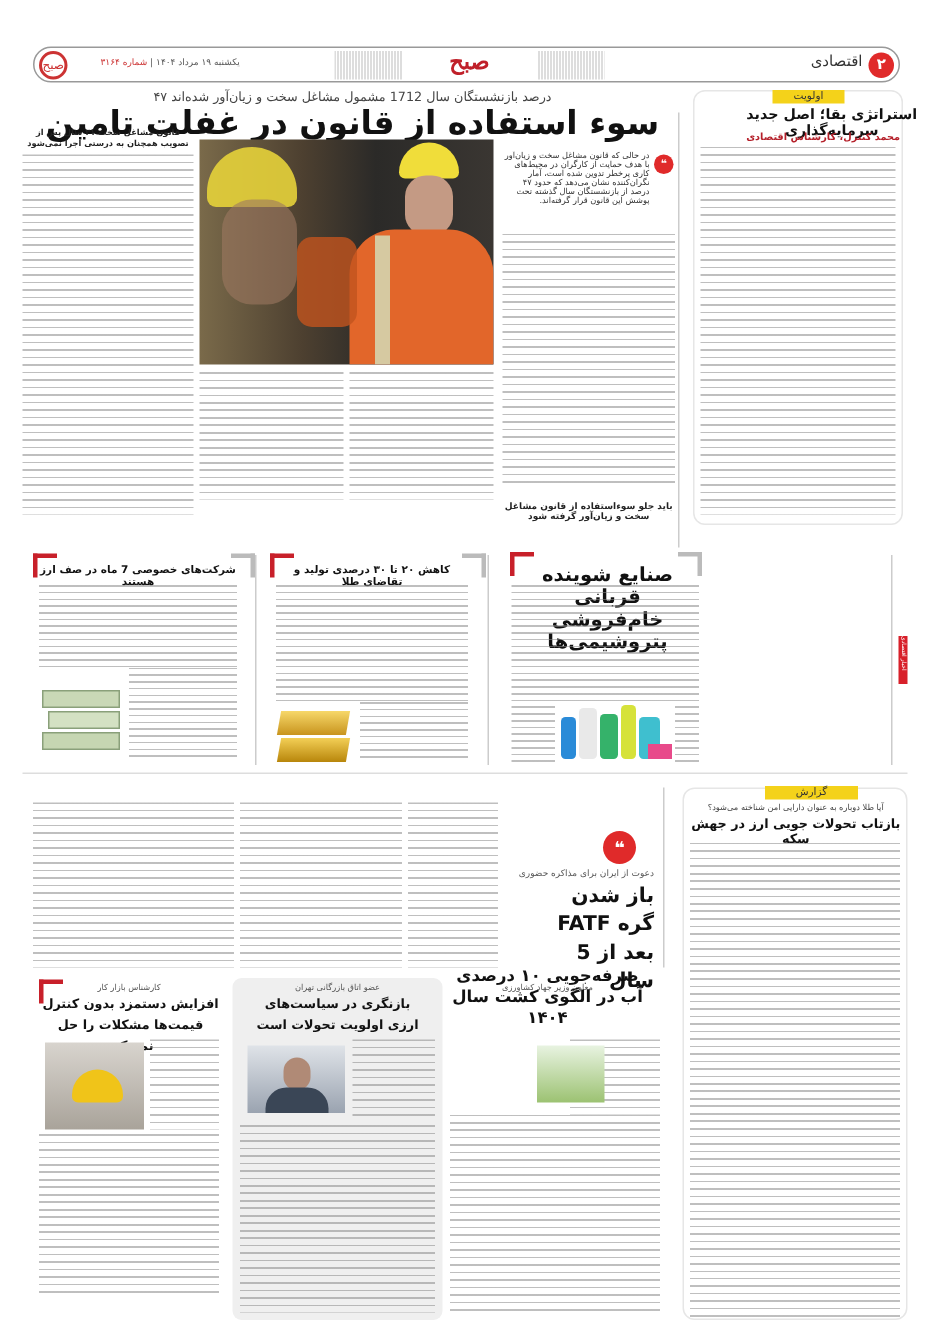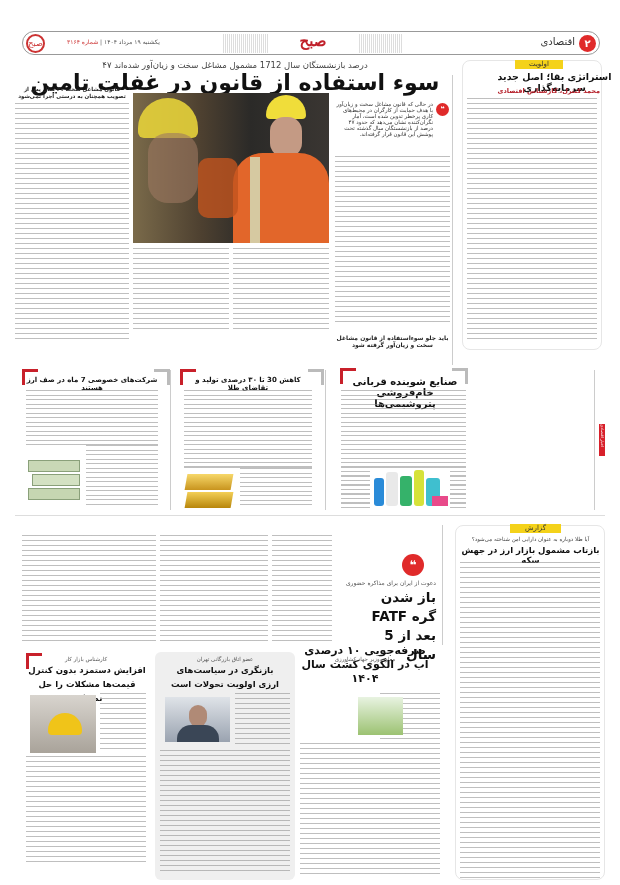--- a/index.html
+++ b/index.html
@@ -78,32 +78,32 @@
 
 <div class="abs" style="left:402px;top:368px;width:3px;height:0"></div>
 
 <div class="abs redcorner" style="left:22px;top:369px"></div>
 <div class="abs graycorner" style="left:154px;top:369px"></div>
 <div class="abs redcorner" style="left:180px;top:369px"></div>
 <div class="abs graycorner" style="left:308px;top:369px"></div>
 
 <div class="abs rtl ctr h-big" style="left:345px;top:376px;width:120px;font-size:7px"></div>
 
-<div class="abs rtl ctr h-big" style="left:345px;top:376px;width:120px;font-size:10px">صنایع شوینده قربانی خام‌فروشی پتروشیمی‌ها</div>
+<div class="abs rtl ctr h-big" style="left:345px;top:376px;width:120px;font-size:13px">صنایع شوینده قربانی خام‌فروشی پتروشیمی‌ها</div>
 <div class="abs lines-dense" style="left:341px;top:390px;width:125px;height:120px"></div>
 <div class="abs photo" style="left:370px;top:468px;width:80px;height:40px;background:#fff">
   <div class="abs" style="left:4px;top:10px;width:10px;height:28px;background:#2a8bd8;border-radius:3px"></div>
   <div class="abs" style="left:16px;top:4px;width:12px;height:34px;background:#e9e9e9;border-radius:3px"></div>
   <div class="abs" style="left:30px;top:8px;width:12px;height:30px;background:#35b26a;border-radius:3px"></div>
   <div class="abs" style="left:44px;top:2px;width:10px;height:36px;background:#d6e23a;border-radius:3px"></div>
   <div class="abs" style="left:56px;top:10px;width:14px;height:28px;background:#3fbfcf;border-radius:3px"></div>
   <div class="abs" style="left:62px;top:28px;width:16px;height:10px;background:#e84a8a"></div>
 </div>
 
-<div class="abs rtl ctr h-big" style="left:184px;top:376px;width:128px;font-size:7px">کاهش 30 تا ۳۰ درصدی تولید و تقاضای طلا</div>
+<div class="abs rtl ctr h-big" style="left:184px;top:376px;width:128px;font-size:7px">کاهش ۲۰ تا ۳۰ درصدی تولید و تقاضای طلا</div>
 <div class="abs lines-dense" style="left:184px;top:390px;width:128px;height:78px"></div>
 <div class="abs lines-dense" style="left:240px;top:468px;width:72px;height:40px"></div>
 <div class="abs photo" style="left:184px;top:470px;width:52px;height:42px">
   <div class="abs" style="left:2px;top:4px;width:46px;height:16px;background:linear-gradient(180deg,#f7d86a,#c8941e);transform:skew(-10deg)"></div>
   <div class="abs" style="left:2px;top:22px;width:46px;height:16px;background:linear-gradient(180deg,#f3cf56,#b8860b);transform:skew(-10deg)"></div>
 </div>
 
 <div class="abs rtl ctr h-big" style="left:26px;top:376px;width:132px;font-size:7px">شرکت‌های خصوصی 7 ماه در صف ارز هستند</div>
 <div class="abs lines-dense" style="left:26px;top:390px;width:132px;height:55px"></div>
 <div class="abs lines-dense" style="left:86px;top:445px;width:72px;height:60px"></div>
@@ -115,23 +115,23 @@
 
 <div class="abs vrule" style="left:170px;top:370px;height:140px"></div>
 <div class="abs vrule" style="left:325px;top:370px;height:140px"></div>
 
 <div class="abs" style="left:599px;top:424px;width:6px;height:32px;background:#d8202a;color:#fff;font-size:4px;writing-mode:vertical-rl">اخبار اقتصادی</div>
 <div class="abs vrule" style="left:594px;top:370px;height:140px"></div>
 
 <div class="abs" style="left:15px;top:515px;width:590px;height:1px;background:#ddd"></div>
 
 <div class="abs" style="left:455px;top:525px;width:150px;height:355px;border:1px solid #e6e6e6;border-radius:8px"></div>
-<div class="abs ybadge" style="left:510px;top:524px;width:51px;height:9px">گزارش</div>
+<div class="abs ybadge" style="left:510px;top:524px;width:62px;height:9px">گزارش</div>
 <div class="abs rtl ctr" style="left:458px;top:536px;width:145px;font-size:5.5px;color:#444">آیا طلا دوباره به عنوان دارایی امن شناخته می‌شود؟</div>
-<div class="abs rtl ctr h-big" style="left:458px;top:545px;width:145px;font-size:8.5px">بازتاب مشمول بازار ارز در جهش سکه</div>
+<div class="abs rtl ctr h-big" style="left:458px;top:545px;width:145px;font-size:8.5px">بازتاب تحولات جویی ارز در جهش سکه</div>
 <div class="abs lines" style="left:460px;top:562px;width:140px;height:318px"></div>
 
 <div class="abs icon-circle" style="left:402px;top:554px;width:22px;height:22px;font-size:12px;line-height:22px">❝</div>
 <div class="abs rtl" style="left:330px;top:579px;width:106px;font-size:6px;color:#555">دعوت از ایران برای مذاکره حضوری</div>
 <div class="abs rtl h-big" style="left:350px;top:588px;width:86px;font-size:13.5px;line-height:19px">
   <div>باز شدن</div>
   <div>گره FATF</div>
   <div>بعد از 5 سال</div>
 </div>
 <div class="abs vrule" style="left:442px;top:525px;height:120px"></div>

